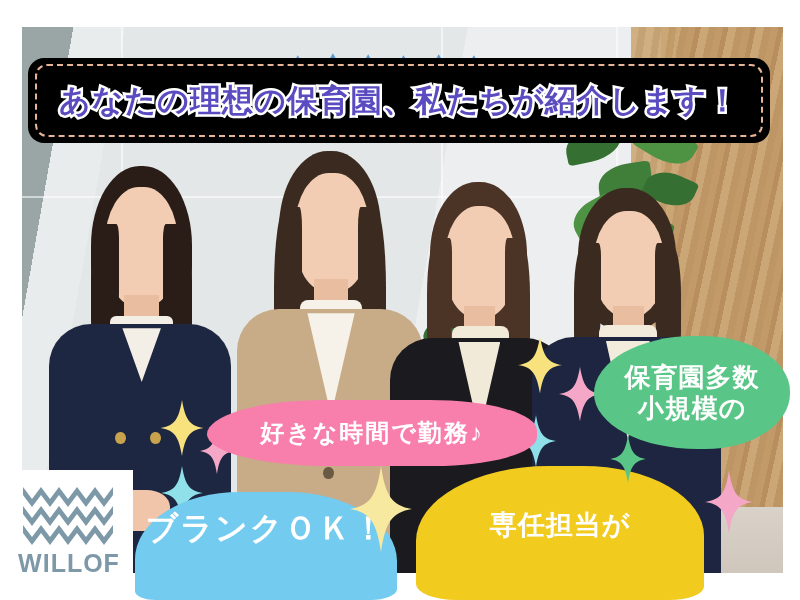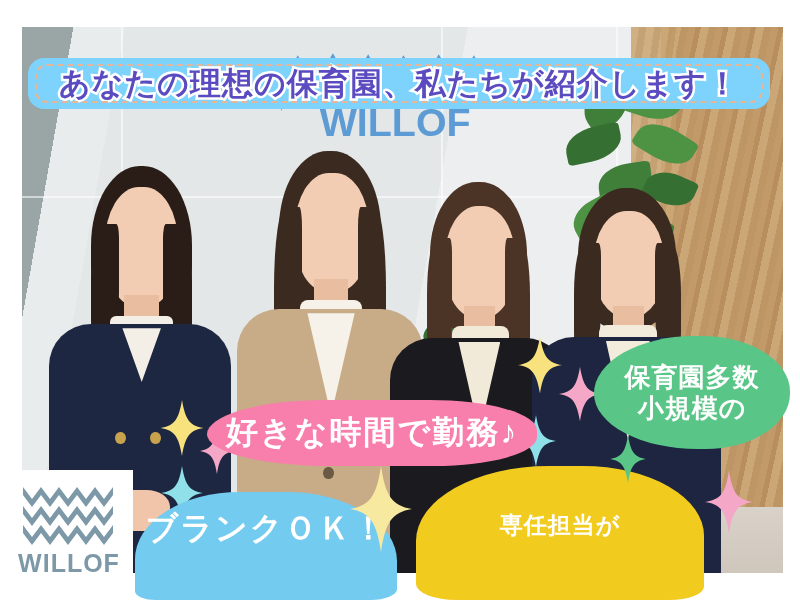--- a/index.html
+++ b/index.html
@@ -62,22 +62,22 @@
   
   .person { position:absolute; bottom:0; }
   .head { position:absolute; border-radius:46% 46% 44% 44%; background:#f3cdb3; }
   .hair { position:absolute; background:#2a1d17; }
   .body { position:absolute; border-radius:42px 42px 0 0; }
   .shirt { position:absolute; background:#f4efe6; }
   .neck { position:absolute; background:#e9bd9f; }
 
   
   .banner {
-    position:absolute; left:28px; top:58px; width:742px; height:51px;
-    background:#7dd3fc; border-radius:16px;
+    position:absolute; left:28px; top:58px; width:742px; height:85px;
+    background:#000000; border-radius:16px;
     display:flex; align-items:center; justify-content:center;
   }
   .banner::after{
     content:""; position:absolute; left:7px; top:6px; right:7px; bottom:6px;
     border:2px dashed #e8b596; border-radius:12px; pointer-events:none;
   }
   .banner-text {
     font-size:31px; font-weight:700; letter-spacing:1px; color:#5a4cc0;
     -webkit-text-stroke:5px #ffffff;
     paint-order:stroke fill;
@@ -85,33 +85,33 @@
   }
 
   
   .blob { position:absolute; display:flex; align-items:center; justify-content:center;
           text-align:center; color:#fff; font-weight:700; line-height:1.18; }
 
   .blob-pink {
     left:207px; top:400px; width:330px; height:66px;
     background:#f87fac;
     border-radius:48% 44% 42% 50% / 70% 62% 60% 65%;
-    font-size:32px; letter-spacing:2px;
+    font-size:24px; letter-spacing:2px;
   }
   .blob-blue {
     left:135px; top:492px; width:262px; height:108px;
     background:#74cbf0;
     border-radius:40% 42% 10% 8% / 62% 64% 10% 8%;
     font-size:32px; letter-spacing:2px; padding-bottom:34px;
   }
   .blob-yellow {
     left:416px; top:466px; width:288px; height:134px;
     background:#f2cb1f;
     border-radius:46% 42% 12% 14% / 56% 52% 10% 12%;
-    font-size:23px; letter-spacing:1px; padding-bottom:14px;
+    font-size:27px; letter-spacing:1px; padding-bottom:14px;
   }
   .blob-green {
     left:594px; top:336px; width:196px; height:113px;
     background:#59c687;
     border-radius:52% 46% 44% 54% / 52% 50% 50% 50%;
     font-size:26px; letter-spacing:1px;
   }
   .blob span { display:block; }
 
   

